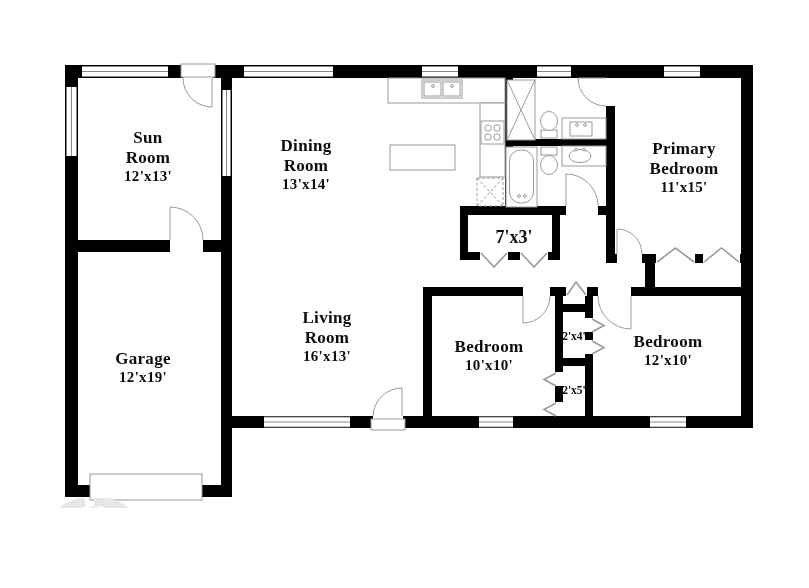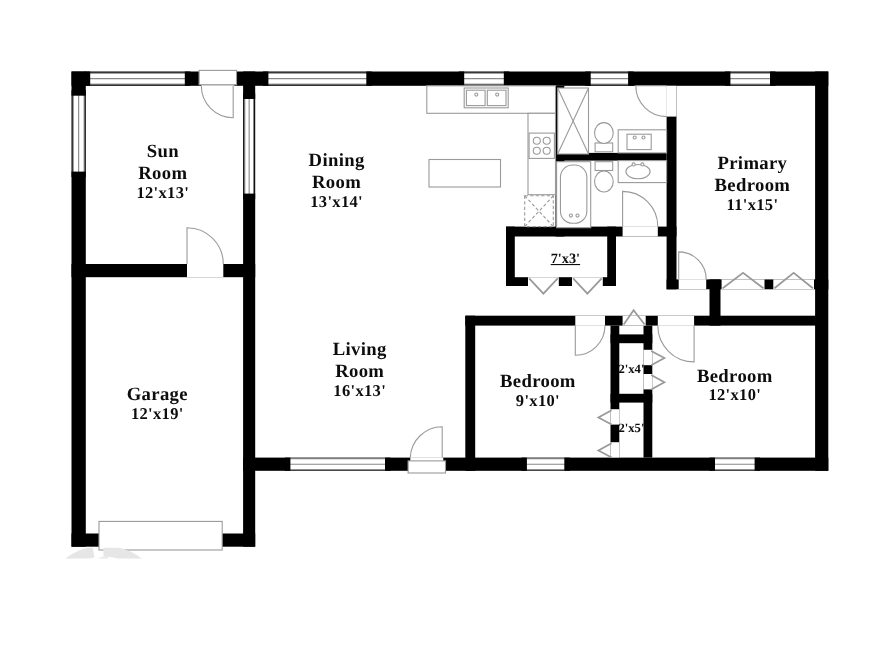--- a/index.html
+++ b/index.html
@@ -5,21 +5,21 @@
   html,body{margin:0;padding:0;background:#ffffff;}
   #stage{position:relative;width:809px;height:508px;overflow:hidden;background:#fff;
          font-family:"Liberation Serif","DejaVu Serif",serif;}
   svg{position:absolute;left:0;top:0;}
   .wall{fill:#000;}
   .opening{fill:#fff;}
   .room-label{position:absolute;transform:translateX(-50%);text-align:center;font-weight:bold;
               color:#0d0d0d;font-size:17px;line-height:1.18;white-space:nowrap;letter-spacing:.3px;}
   .room-label .dims{font-size:15px;}
   .closet-label{position:absolute;transform:translateX(-50%);font-weight:bold;color:#0d0d0d;white-space:nowrap;}
-  .cl-md{font-size:13px;text-decoration:underline;}
+  .cl-md{font-size:18px;}
   .cl-sm{font-size:11.5px;}
   .wm{position:absolute;font-family:"Liberation Sans","DejaVu Sans",sans-serif;white-space:nowrap;}
   #wm-line1{left:106px;top:503px;font-size:31px;letter-spacing:1px;color:#ececec;}
   #wm-line2{left:106px;top:533px;font-size:23px;letter-spacing:5px;color:#ec4899;}
   #disclaimer{position:absolute;left:111px;top:545px;font-size:15px;color:#701a75;white-space:nowrap;}
 </style>
 </head>
 <body>
 
 <div id="stage">
@@ -245,21 +245,21 @@
     <div>Garage</div>
     <div class="dims">12'x19'</div>
   </div>
   <div class="room-label" style="left:327px;top:308px;">
     <div>Living</div>
     <div>Room</div>
     <div class="dims">16'x13'</div>
   </div>
   <div class="room-label" style="left:489px;top:337px;">
     <div>Bedroom</div>
-    <div class="dims">9'x10'</div>
+    <div class="dims">10'x10'</div>
   </div>
   <div class="room-label" style="left:668px;top:332px;">
     <div>Bedroom</div>
     <div class="dims">12'x10'</div>
   </div>
 
   <div class="closet-label cl-md" style="left:514px;top:227px;">7'x3'</div>
   <div class="closet-label cl-sm" style="left:574px;top:330px;">2'x4'</div>
   <div class="closet-label cl-sm" style="left:574px;top:384px;">2'x5'</div>
 

